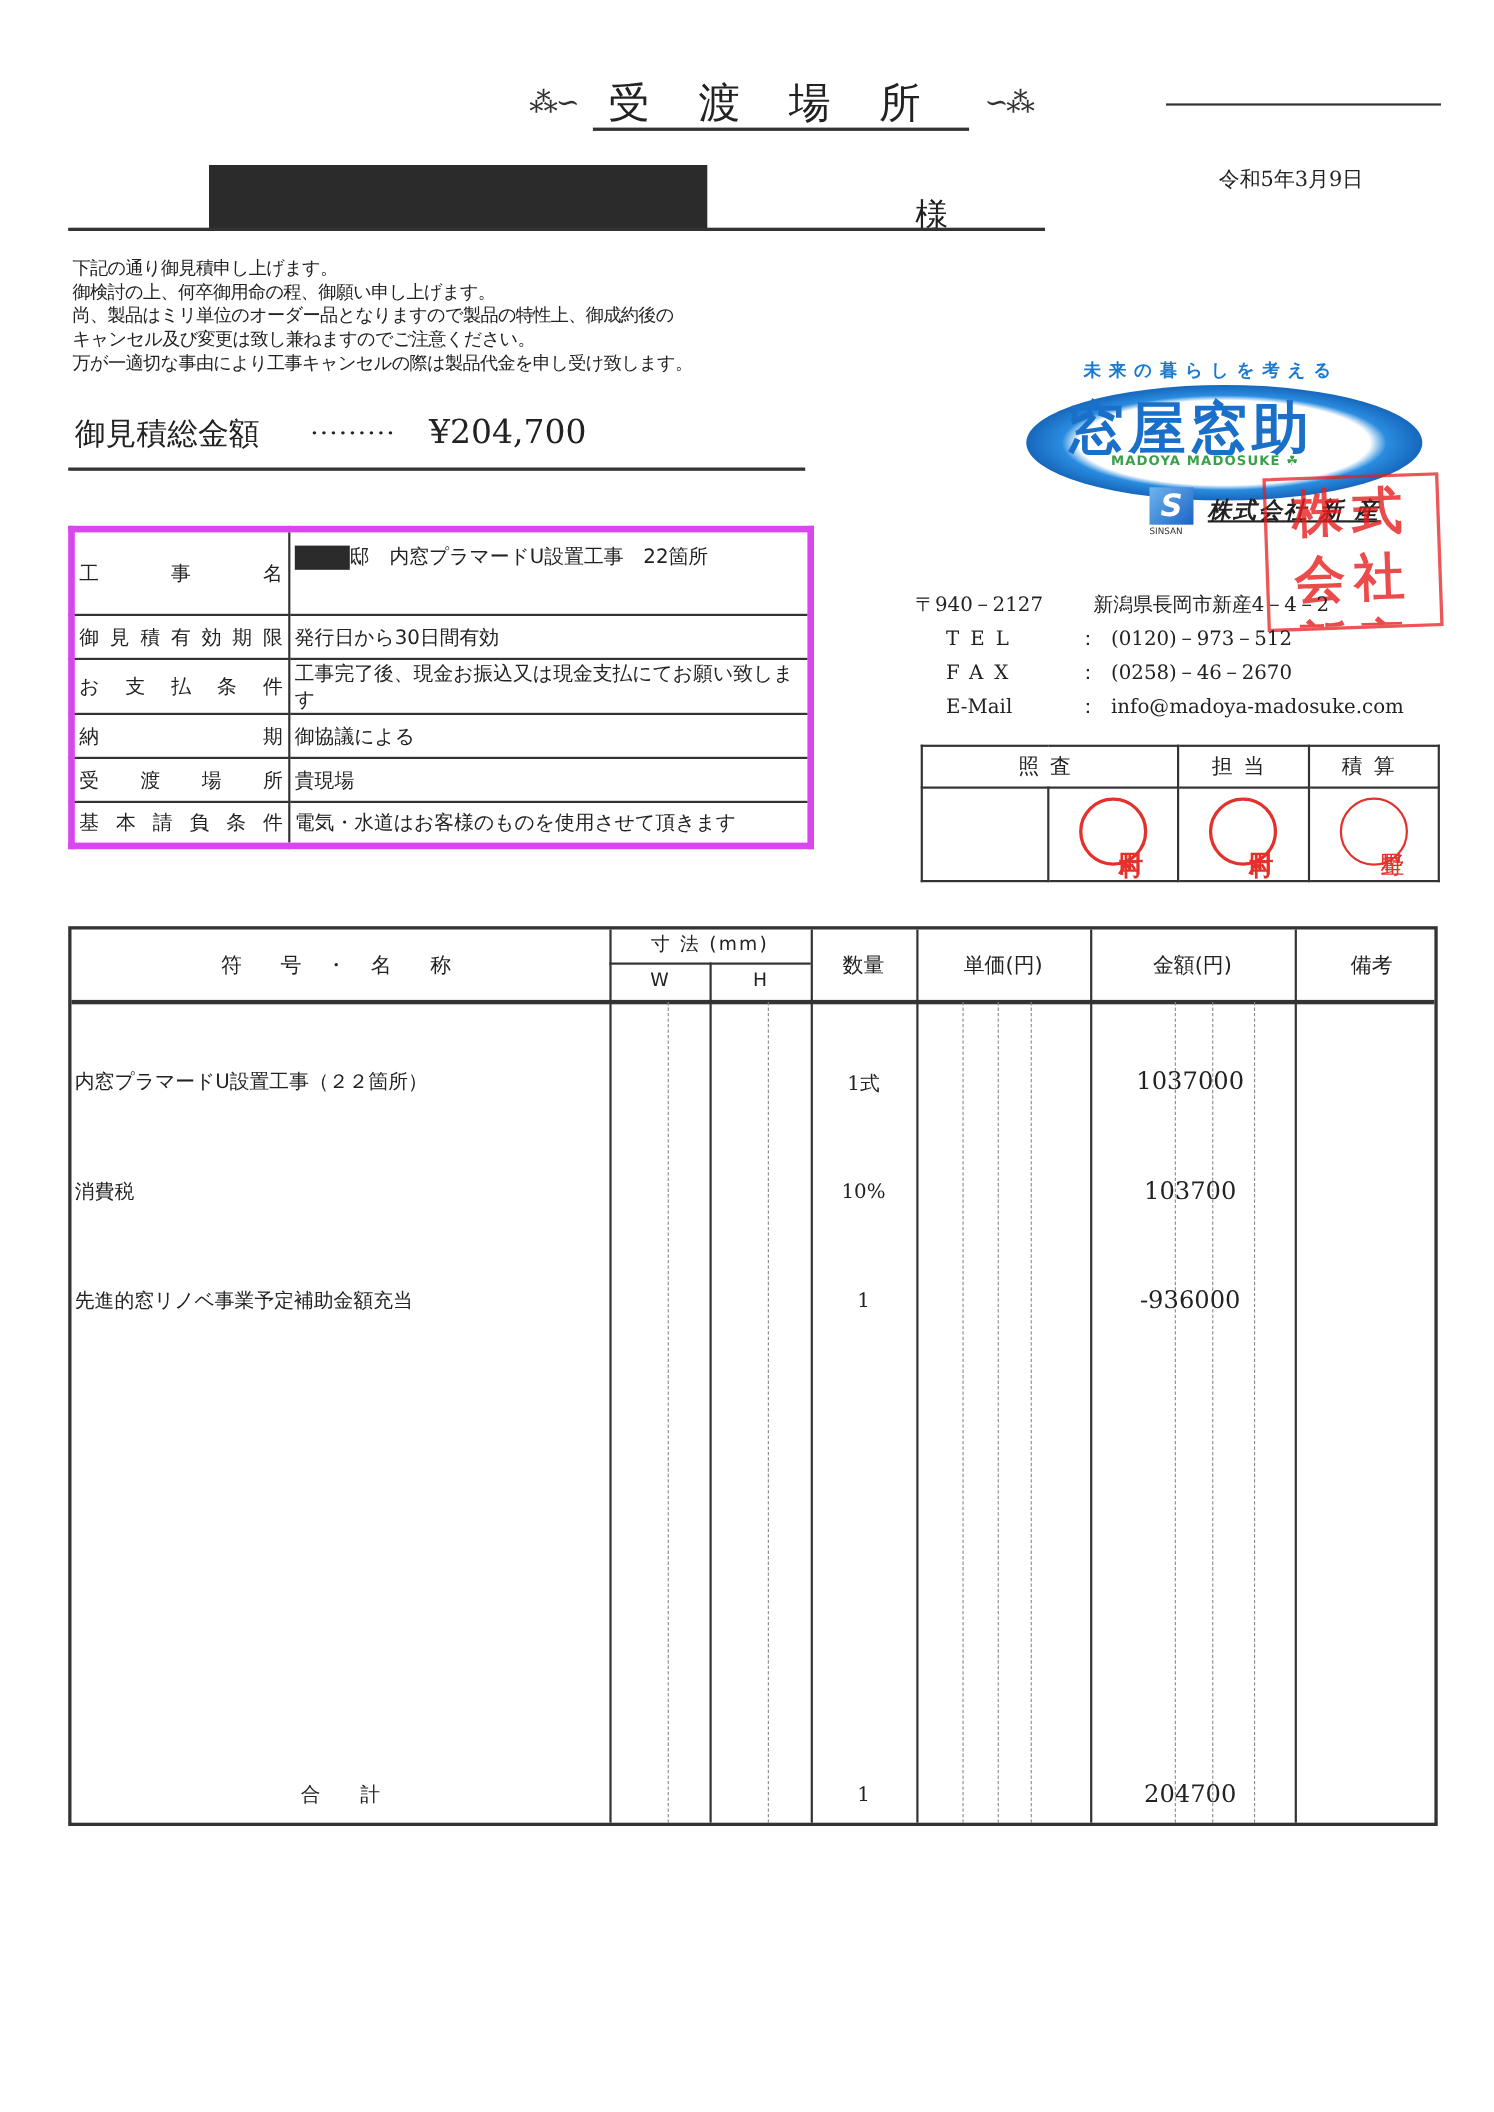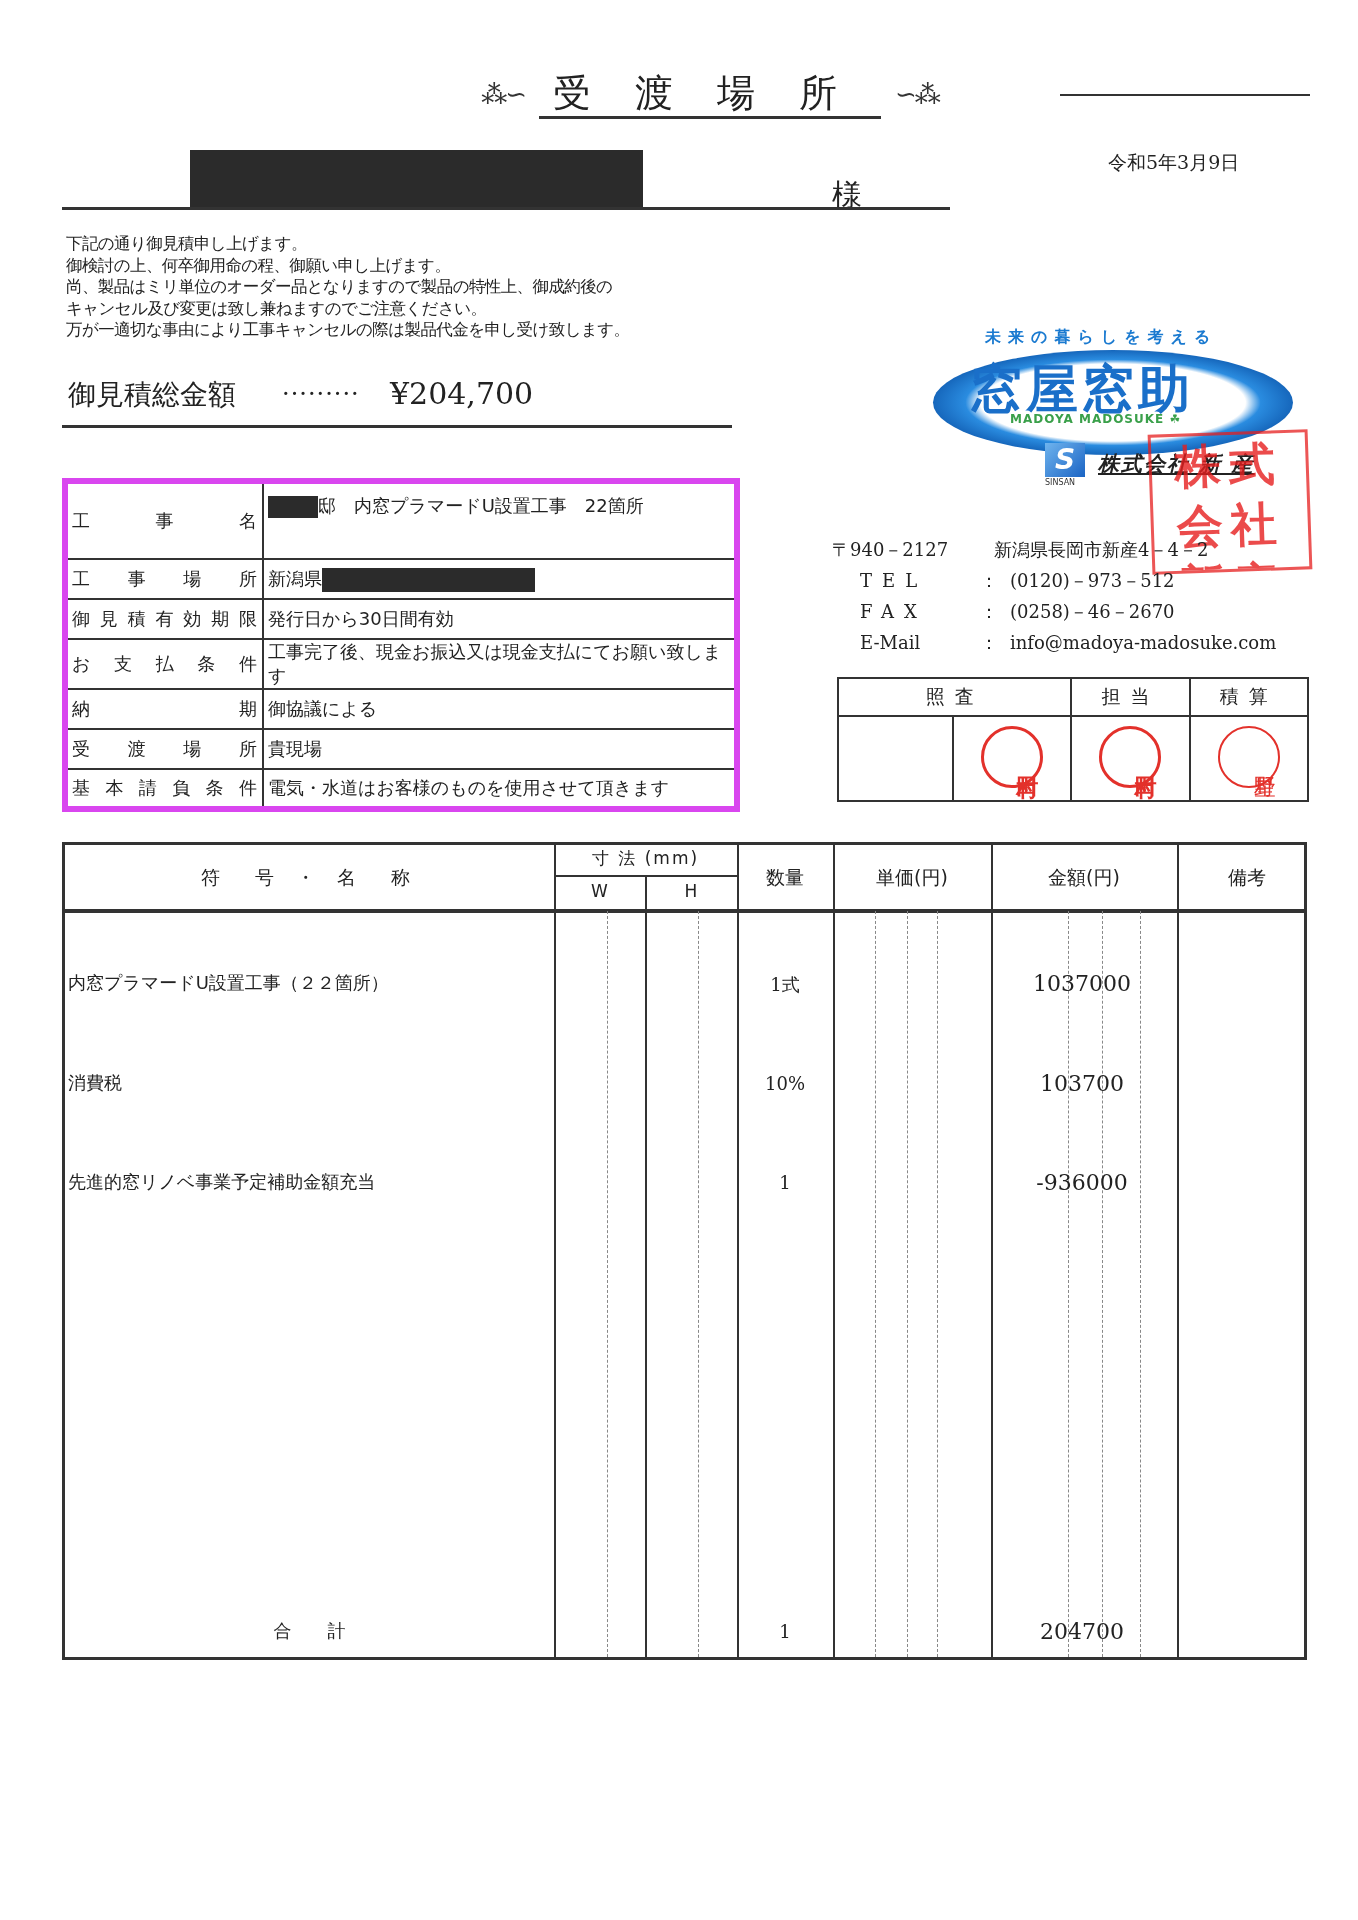--- a/index.html
+++ b/index.html
@@ -95,24 +95,20 @@
 <div class="abs total-value">¥204,700</div>
 <div class="abs total-line"></div>
 
 <table class="abs info-table">
   <tbody>
       <tr class="tall">
     <td class="lbl">工事名</td>
     <td class="val"><span class="redact" style="display:inline-block;width:50px;height:22px;vertical-align:middle;"></span><span>邸　内窓プラマードU設置工事　22箇所</span></td>
   </tr>
   <tr>
-    <td class="lbl">工事場所</td>
-    <td class="val"><span>新潟県</span><span class="redact" style="display:inline-block;width:213px;height:24px;vertical-align:middle;"></span></td>
-  </tr>
-  <tr>
     <td class="lbl">御見積有効期限</td>
     <td class="val">発行日から30日間有効</td>
   </tr>
   <tr>
     <td class="lbl">お支払条件</td>
     <td class="val">工事完了後、現金お振込又は現金支払にてお願い致します</td>
   </tr>
   <tr>
     <td class="lbl">納期</td>
     <td class="val">御協議による</td>

